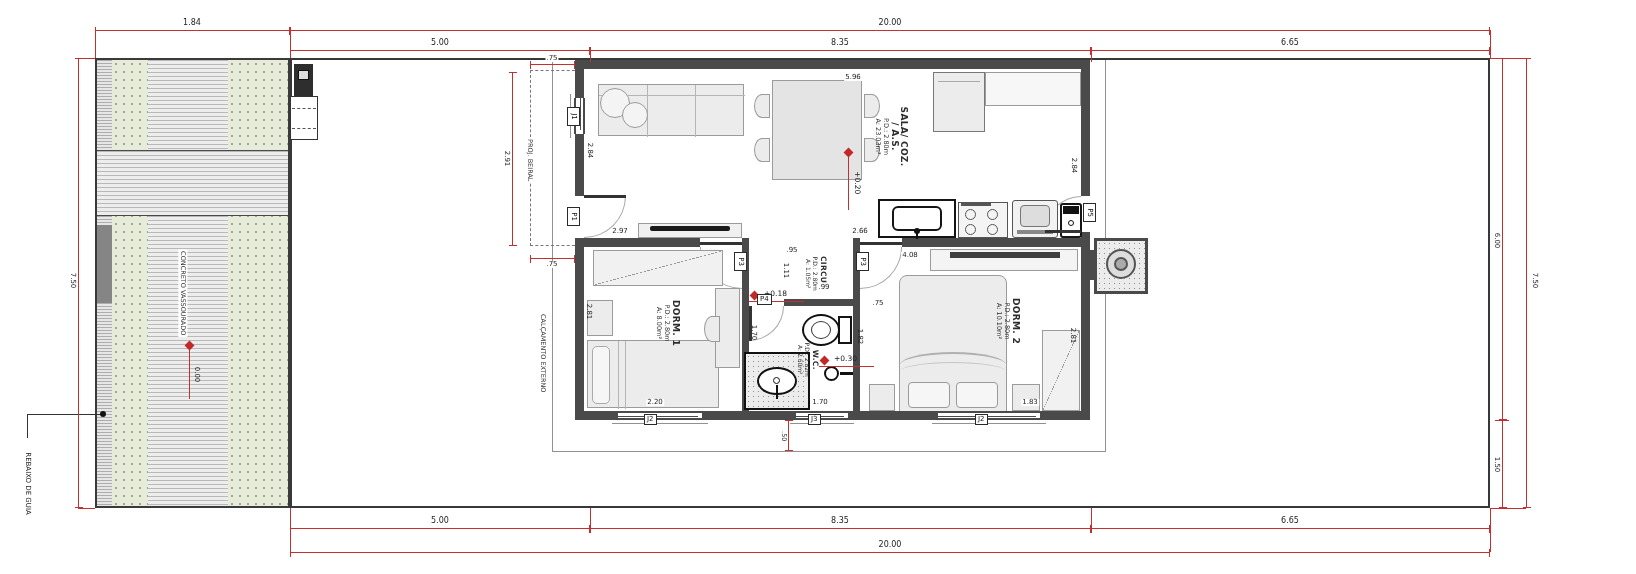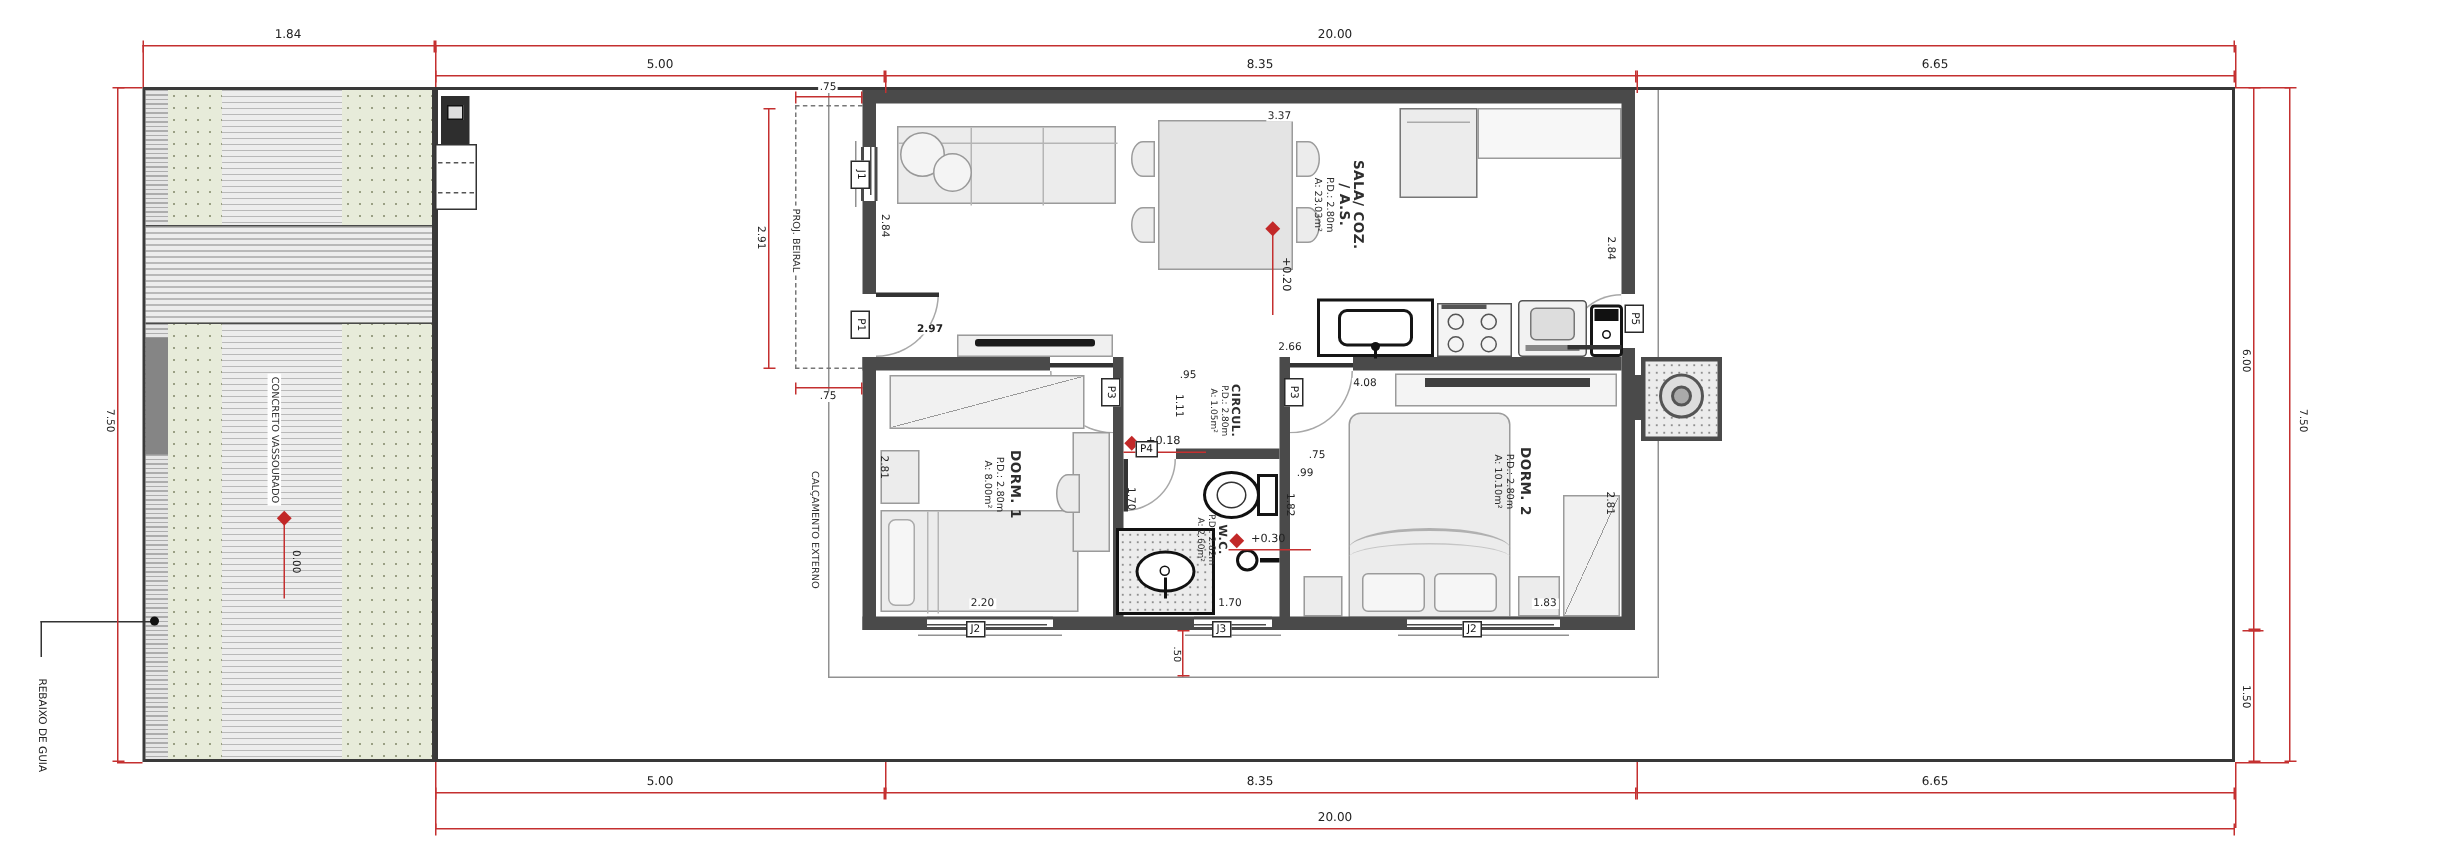--- a/index.html
+++ b/index.html
@@ -341,32 +341,32 @@
   </div>
 
   <div class="a speckW" style="left:1094px;top:238px;width:54px;height:56px;border:3px solid #4a4a4a;z-index:3;"></div>
   <div class="a" style="left:1106px;top:249px;width:30px;height:30px;border:2px solid #555;border-radius:50%;background:#ddd;z-index:4;"></div>
   <div class="a" style="left:1114px;top:257px;width:14px;height:14px;border:2px solid #555;border-radius:50%;background:#aaa;z-index:5;"></div>
   <div class="a wall" style="left:1088px;top:250px;width:6px;height:30px;"></div>
 
   <div class="a vwrap" style="left:585px;top:135px;width:10px;height:30px;">
       <span class="rot dtext">2.84</span>
     </div>
-  <div class="a dlabS" style="left:853px;top:74px;">3.37</div>
+  <div class="a dlabS" style="left:853px;top:74px;">5.96</div>
   <div class="a vwrap" style="left:1069px;top:150px;width:10px;height:30px;">
       <span class="rot dtext">2.84</span>
     </div>
-  <div class="a dlabS" style="left:620px;top:216px;font-weight:bold;">2.97</div>
+  <div class="a dlabS" style="left:620px;top:228px;">2.97</div>
   <div class="a dlabS" style="left:860px;top:228px;">2.66</div>
   <div class="a dlabS" style="left:792px;top:247px;">.95</div>
   <div class="a dlabS" style="left:910px;top:252px;">4.08</div>
   <div class="a vwrap" style="left:781px;top:256px;width:10px;height:28px;">
       <span class="rot dtext">1.11</span>
     </div>
-  <div class="a dlabS" style="left:870px;top:284px;margin-top:28px;">.99</div>
+  <div class="a dlabS" style="left:824px;top:284px;">.99</div>
   <div class="a dlabS" style="left:878px;top:300px;">.75</div>
   <div class="a vwrap" style="left:584px;top:296px;width:10px;height:30px;">
       <span class="rot dtext">2.81</span>
     </div>
   <div class="a dlabS" style="left:655px;top:399px;">2.20</div>
   <div class="a vwrap" style="left:749px;top:318px;width:10px;height:28px;">
       <span class="rot dtext">1.70</span>
     </div>
   <div class="a dlabS" style="left:820px;top:399px;">1.70</div>
   <div class="a vwrap" style="left:855px;top:322px;width:10px;height:28px;">

